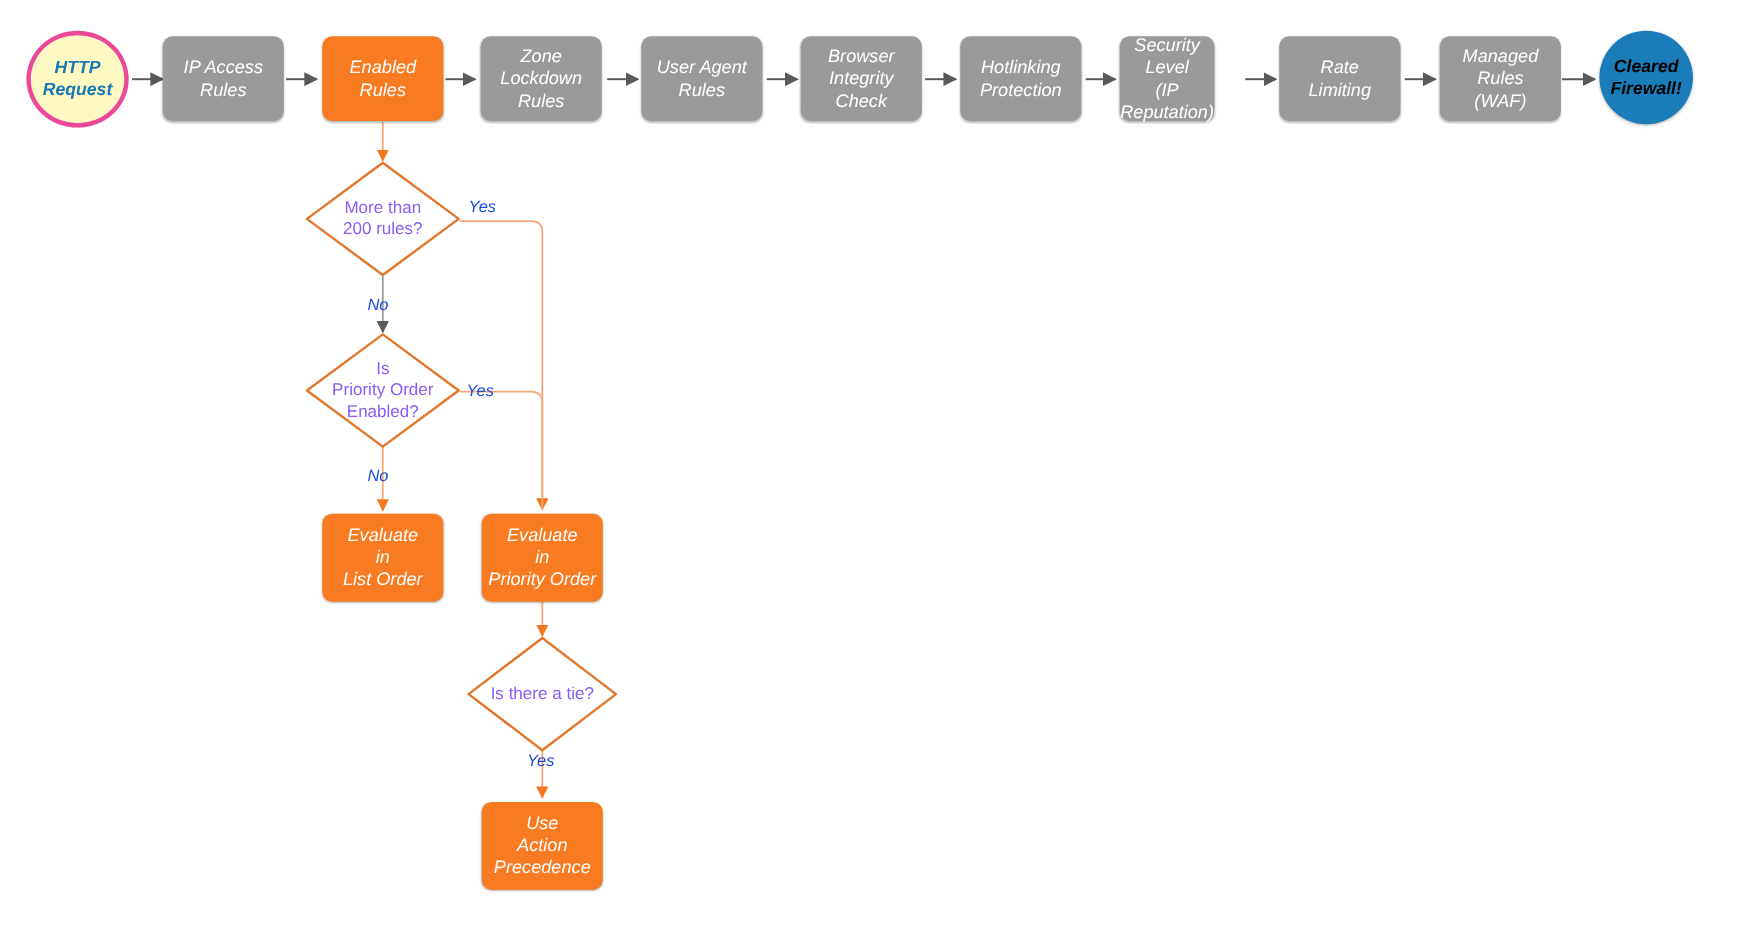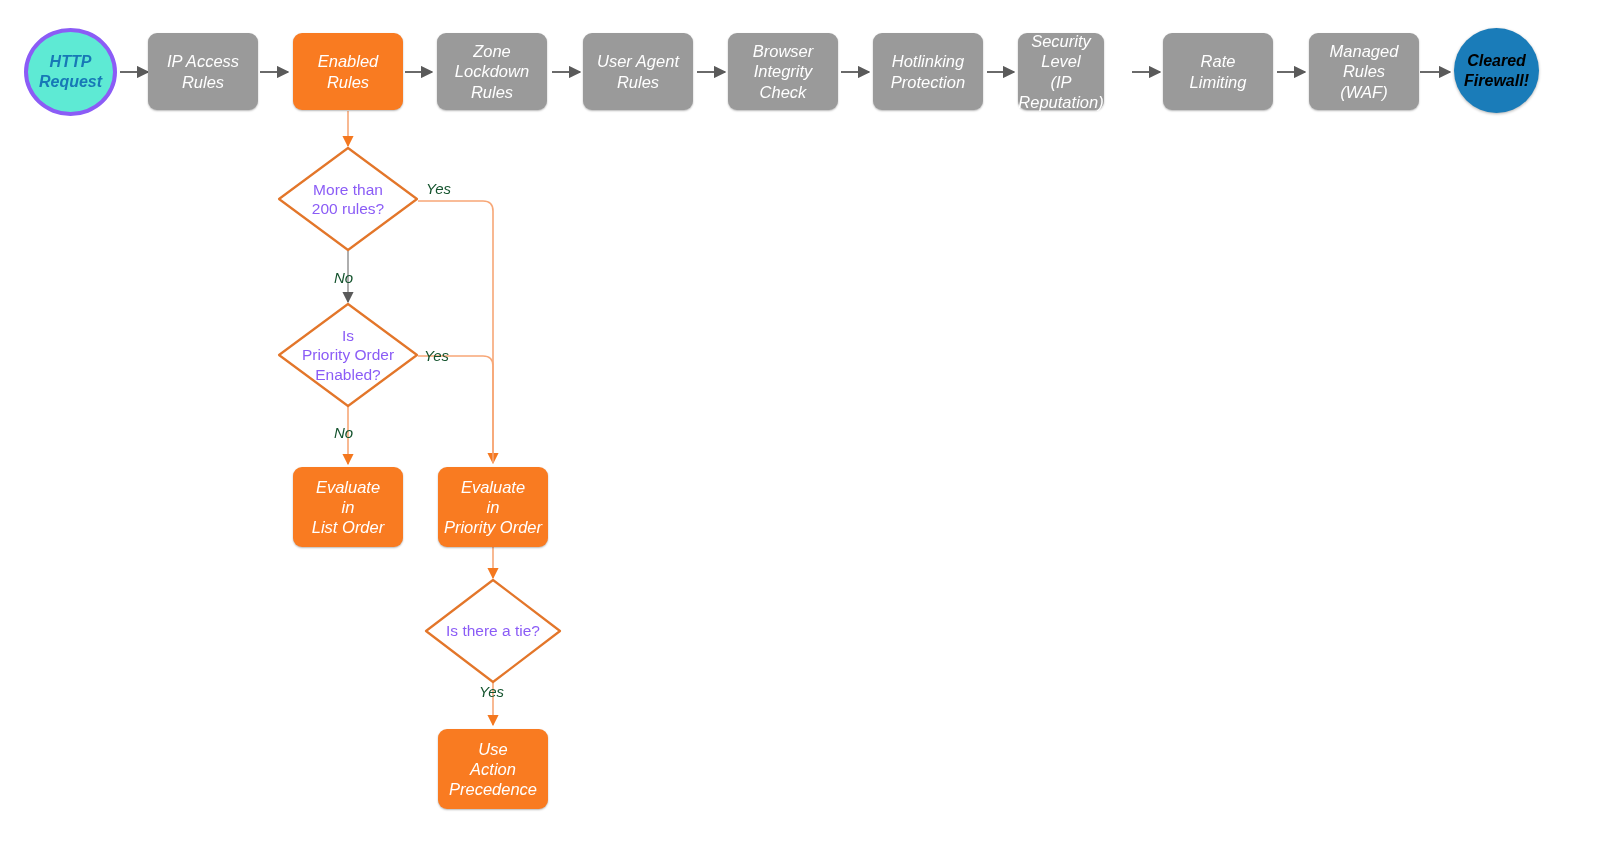--- a/index.html
+++ b/index.html
@@ -48,22 +48,22 @@
   .proc.gray   { background: #9a9a9a; }
   .proc.orange { background: #f97b21; }
 
   .terminator {
     border-radius: 50%;
     font-style: italic;
     font-weight: bold;
     font-size: 16px;
   }
   .terminator.outline {
-    background: #5eead4;
-    border: 4px solid #8b5cf6;
+    background: #fef9c3;
+    border: 4px solid #ec4899;
     color: #1778b6;
   }
   .terminator.filled {
     background: #1a7cb9;
     color: #000000;
     box-shadow: 0 1px 3px rgba(0,0,0,0.3);
   }
 
   .decision-wrap {
     position: absolute;
@@ -87,21 +87,21 @@
     white-space: pre-line;
     font-size: 15.5px;
     color: #8b5cf6;
     line-height: 1.25;
   }
 
   .edge-label {
     position: absolute;
     font-style: italic;
     font-size: 15px;
-    color: #14532d;
+    color: #1d4ed8;
     white-space: nowrap;
   }
 </style>
 </head>
 <body>
 
 <div id="canvas">
 
   <svg id="edges" viewBox="0 0 1600 858" width="1600" height="858">
     <defs>

